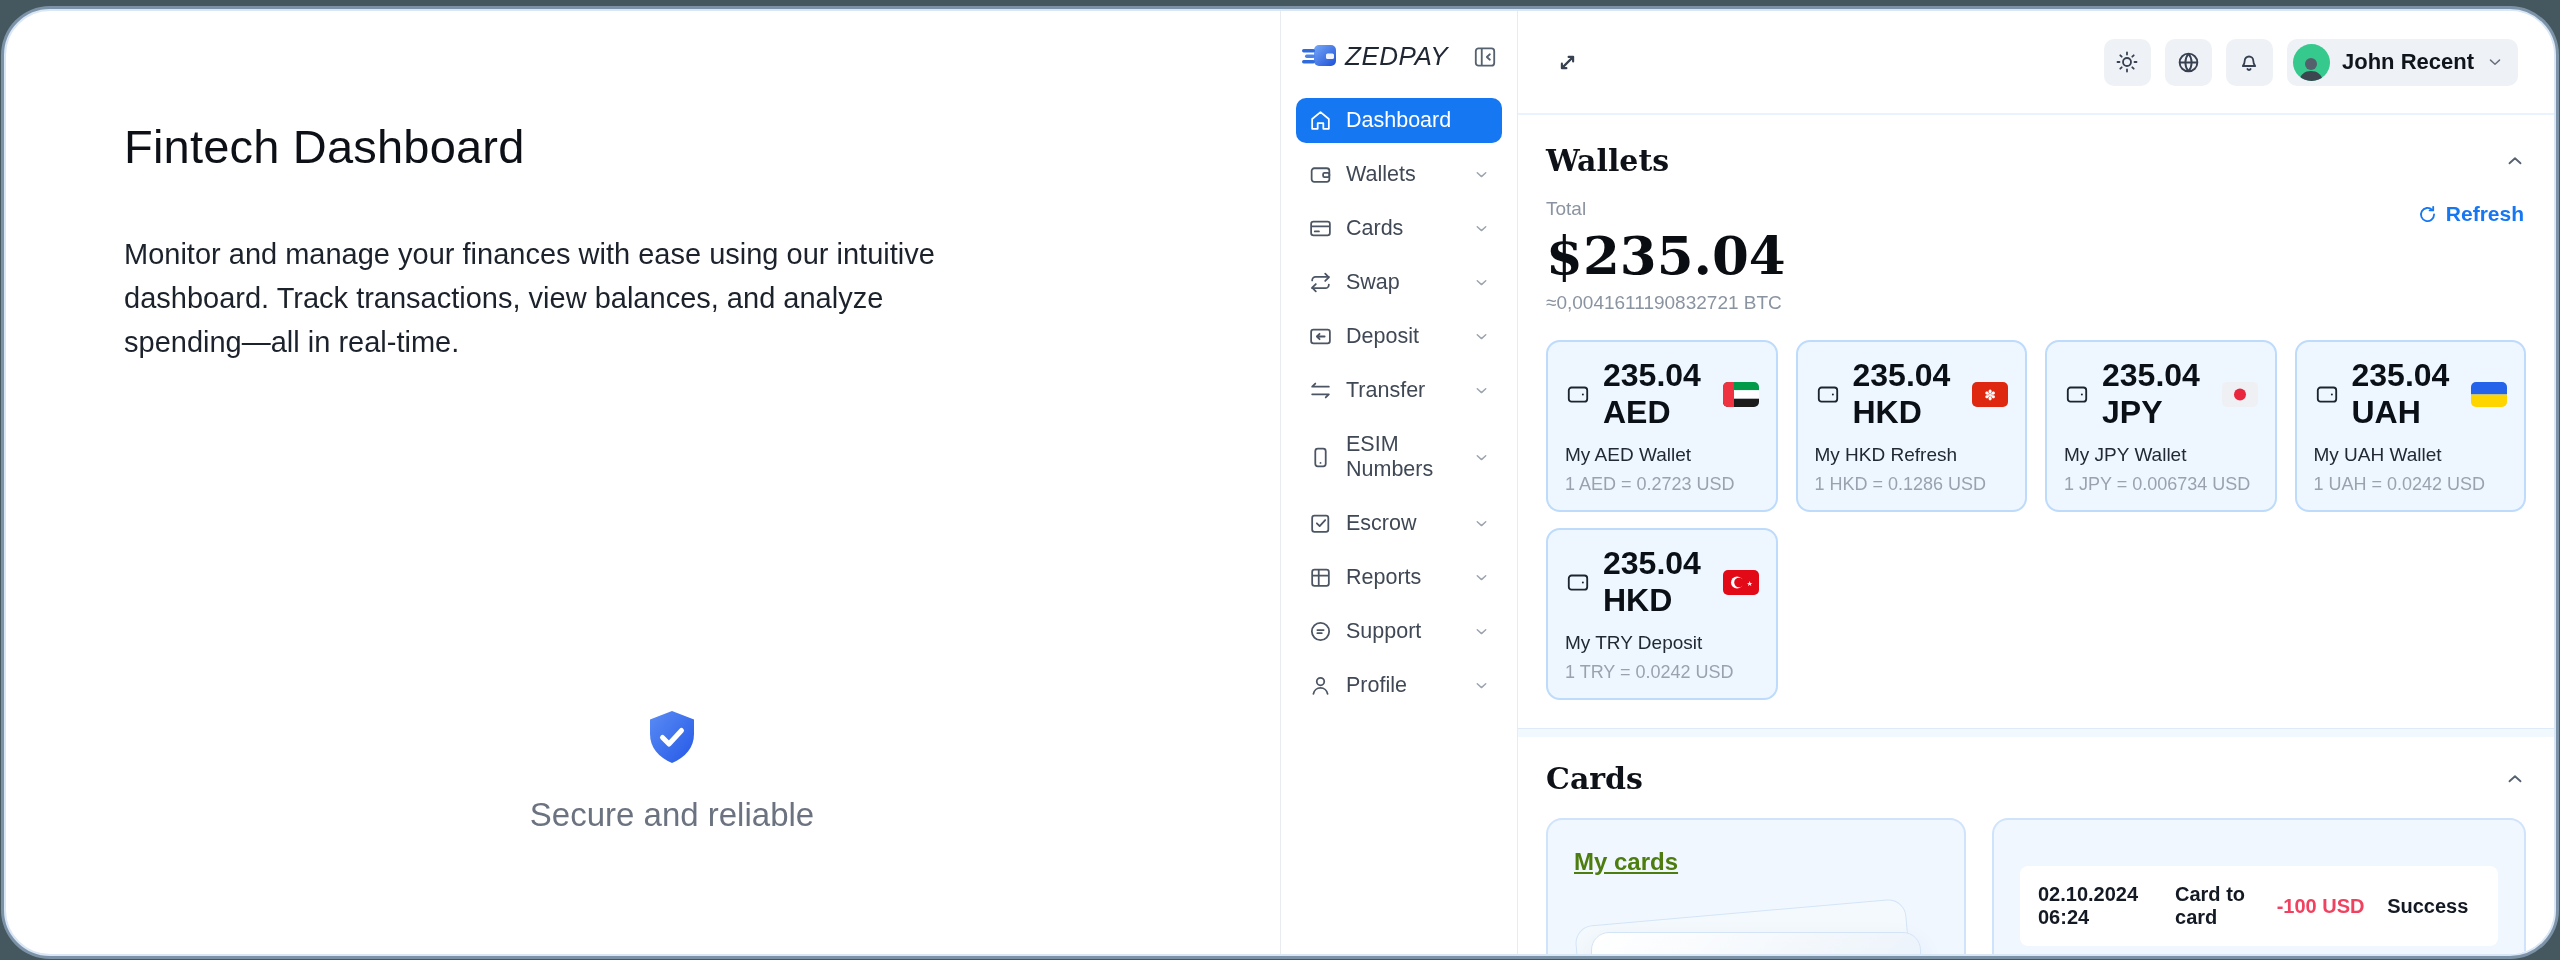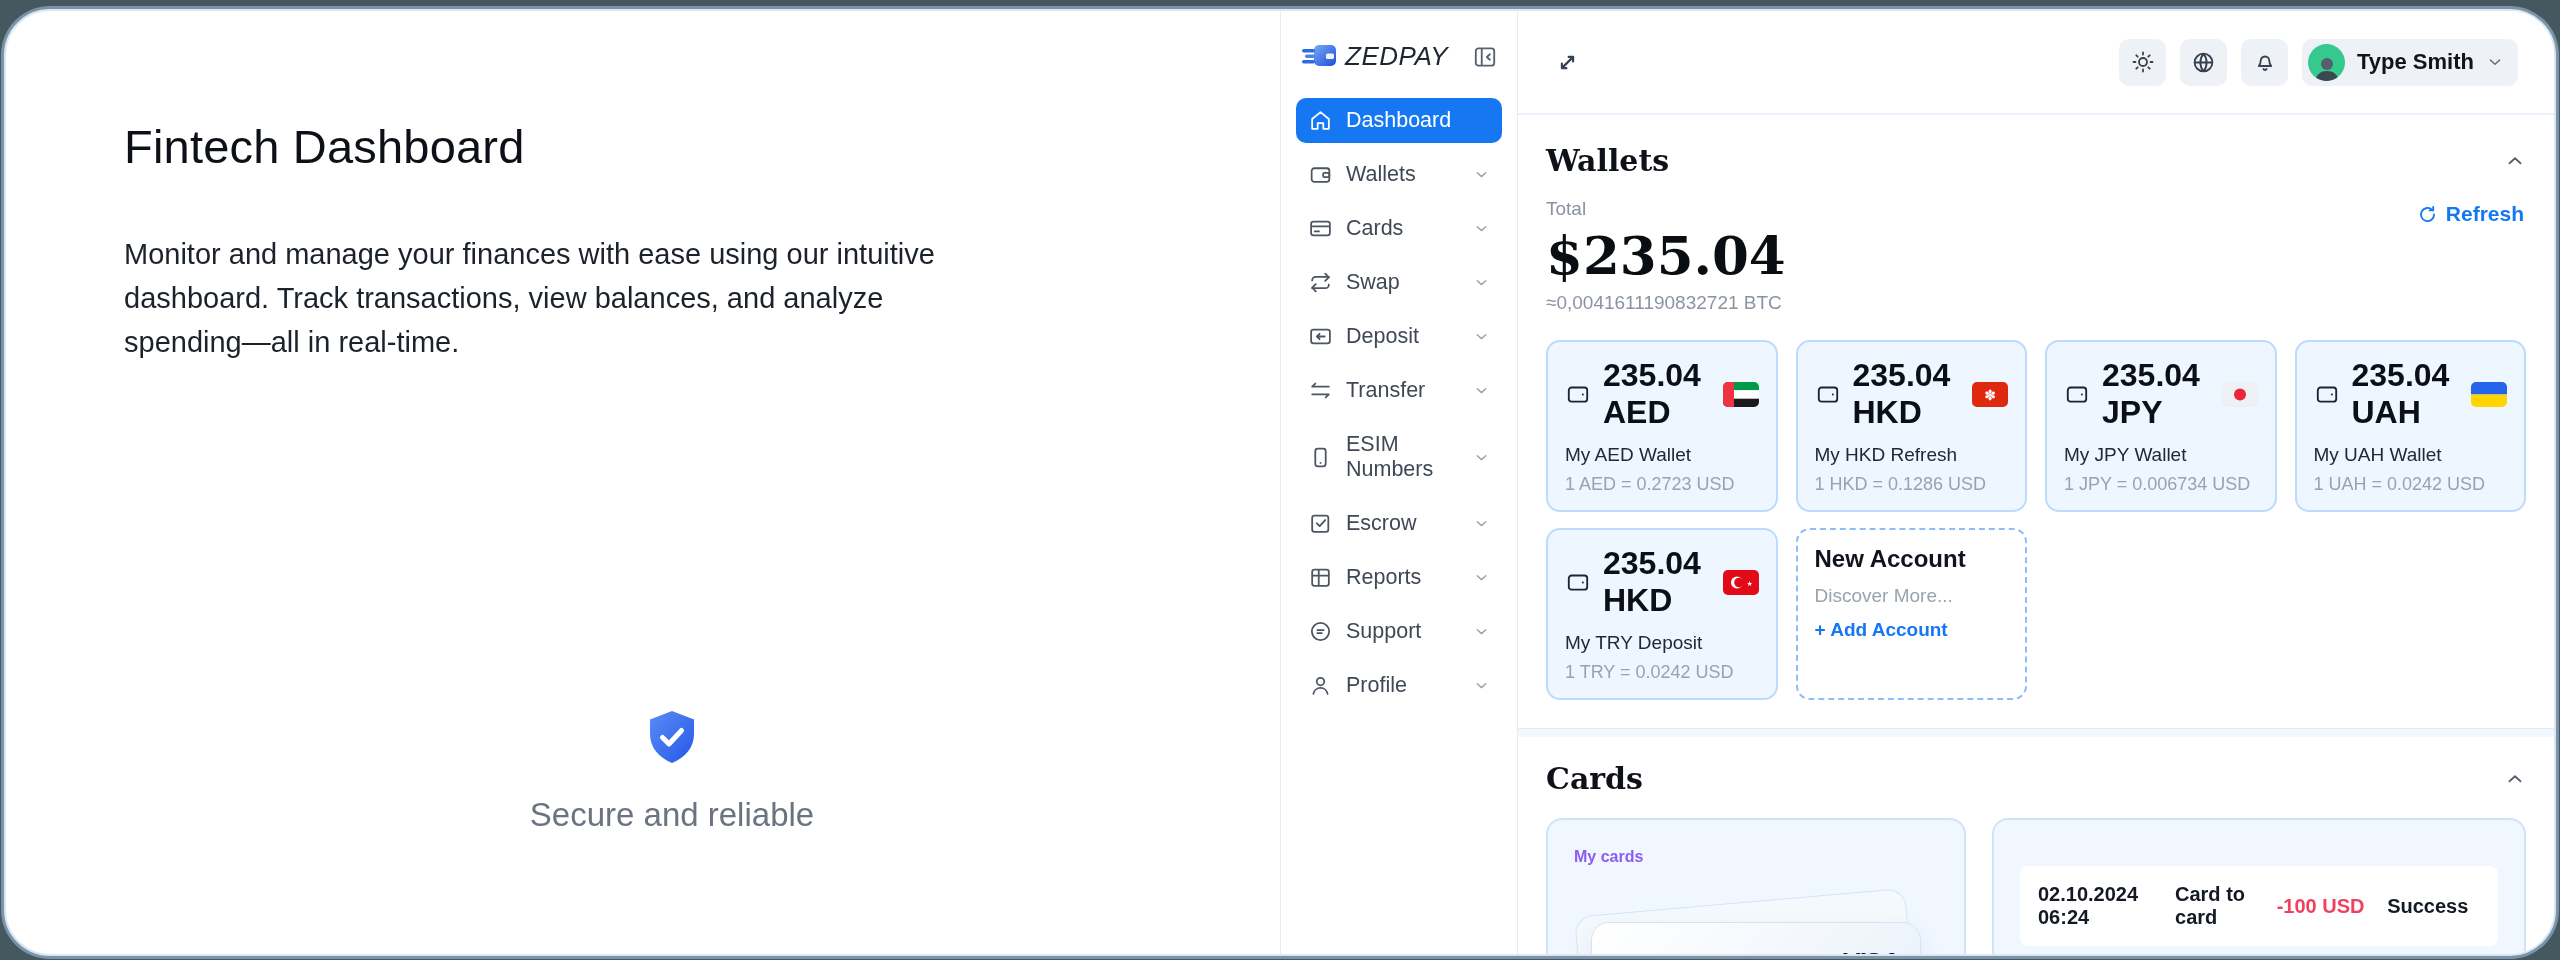--- a/index.html
+++ b/index.html
@@ -75,21 +75,21 @@
   .na-title { font-size:24px; font-weight:700; color:#10151d; }
   .na-sub { font-size:19px; color:#9aa3af; margin-top:12px; }
   .na-action { display:flex; align-items:center; gap:8px; margin-top:12px; background:none; border:none;
                color:#1677f3; font-size:19px; font-weight:700; cursor:pointer; }
 
   .section-divider { height:9px; background:#f1f8fe; border-top:1px solid #ddeafa; margin:28px -28px 0; }
 
   .cards-section { padding-top:24px; }
   .cards-grid { margin-top:22px; display:grid; grid-template-columns:420px 1fr; gap:26px; }
   .panel { background:#f0f7ff; border:2px solid #cfe3fb; border-radius:16px 16px 0 0; border-bottom:none; padding:28px 26px; height:340px; }
-  .panel-title { font-size:16px; font-weight:600; color:#8b5cf6; }
+  .panel-title { font-size:24px; font-weight:600; color:#4d7c0f;text-decoration:underline; }
 
   .card-stack { position:relative; width:330px; margin:52px auto 0; height:230px; }
   .bank-card { position:absolute; border-radius:18px; border:1px solid #d4e4f7; }
   .bank-card.back { inset:-16px 6px 26px -8px; background:#f4f9fd; transform:rotate(-5deg); }
   .bank-card.front { inset:4px 0 0 0; background:linear-gradient(135deg,#ffffff 0%,#eef4fb 60%,#e6eef9 100%);
                      box-shadow:0 10px 24px rgba(30,64,120,.08); padding:24px 22px; }
   .card-top { display:flex; align-items:center; justify-content:space-between; }
   .mini-logo { display:flex; align-items:center; gap:5px; }
   .mini-logo .logo-text { font-size:18px; }
   .visa { font-size:26px; font-weight:800; font-style:italic; color:#141a2b; letter-spacing:-1px; }
@@ -348,21 +348,21 @@
             <path d="M10.4 19a1.8 1.8 0 0 0 3.2 0"></path>
           </svg>
         </button>
         <div class="user-chip">
           <span class="avatar">
             <svg width="28" height="26" viewBox="0 0 28 26">
               <circle cx="14" cy="9" r="6" fill="#54606b"></circle>
               <path d="M2 26c1.5-7 6-10 12-10s10.5 3 12 10z" fill="#3c4650"></path>
             </svg>
           </span>
-          <span class="user-name">Type Smith</span>
+          <span class="user-name">John Recent</span>
           <span class="chev-sm">
             <svg width="18" height="18" viewBox="0 0 24 24" fill="none" stroke="currentColor" stroke-width="2" stroke-linecap="round" stroke-linejoin="round">
                 <path d="m6 9.5 6 5.5 6-5.5"></path>
               </svg>
           </span>
         </div>
       </div>
     </header>
 
     <div class="content">
@@ -489,27 +489,20 @@
                     <circle cx="14" cy="12.5" r="6" fill="#fff"></circle>
                     <circle cx="16" cy="12.5" r="4.8" fill="#e30a17"></circle>
                     <text x="23.5" y="15.5" font-size="7" fill="#fff">★</text>
                   </svg>
               </span>
             </div>
             <div class="wc-name">My TRY Deposit</div>
             <div class="wc-rate">1 TRY = 0.0242 USD</div>
           </div>
 
-          <div class="new-account">
-            <div class="na-title">New Account</div>
-            <div class="na-sub">Discover More...</div>
-            <button class="na-action">
-              <span>+ Add Account</span>
-            </button>
-          </div>
         </div>
       </section>
 
       <div class="section-divider"></div>
 
       <section class="cards-section">
         <div class="sec-head">
           <h2 class="sec-title">Cards</h2>
           <button class="collapse-sec">
             <svg width="22" height="22" viewBox="0 0 24 24" fill="none" stroke="currentColor" stroke-width="2" stroke-linecap="round" stroke-linejoin="round">

